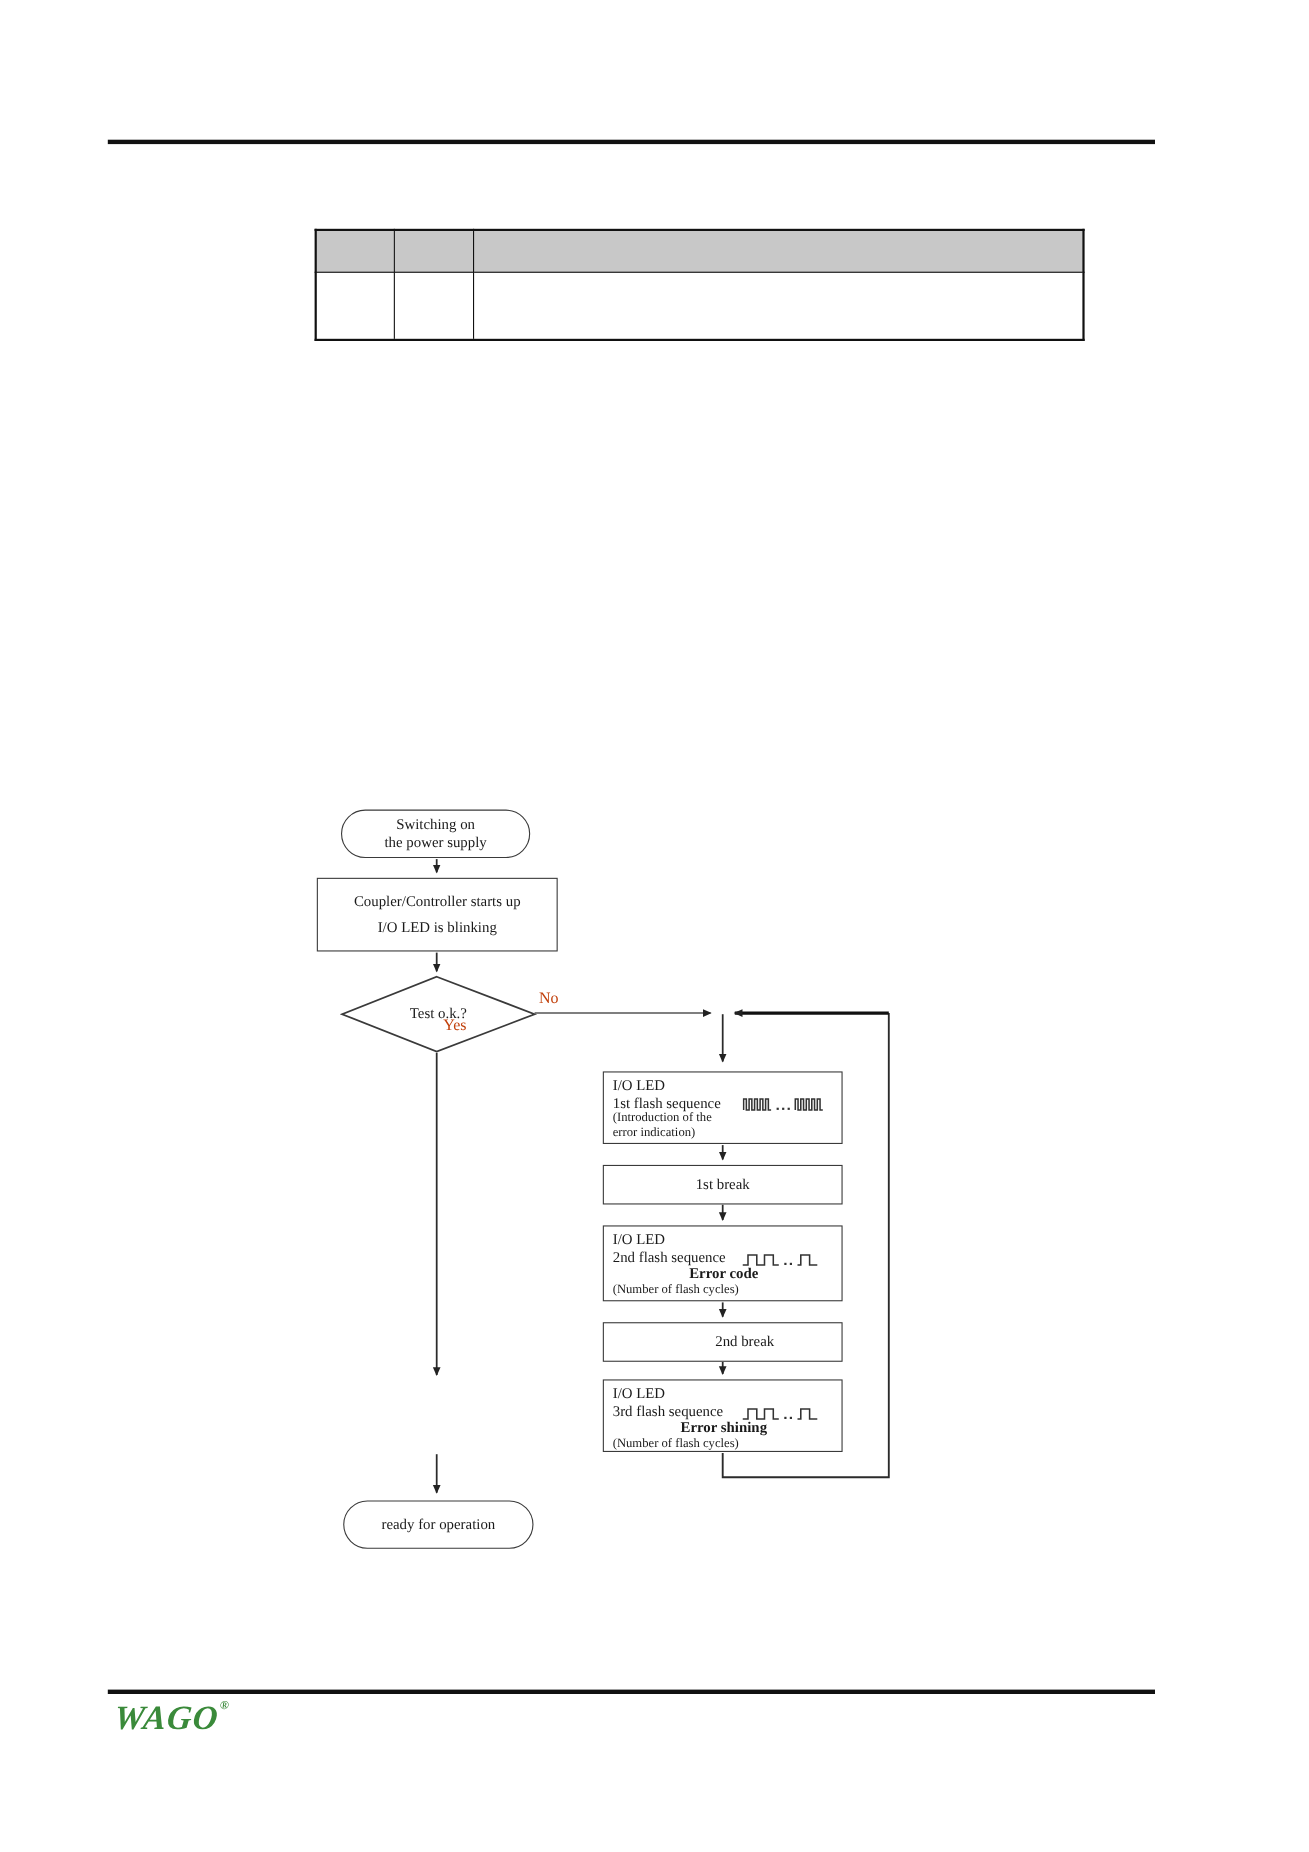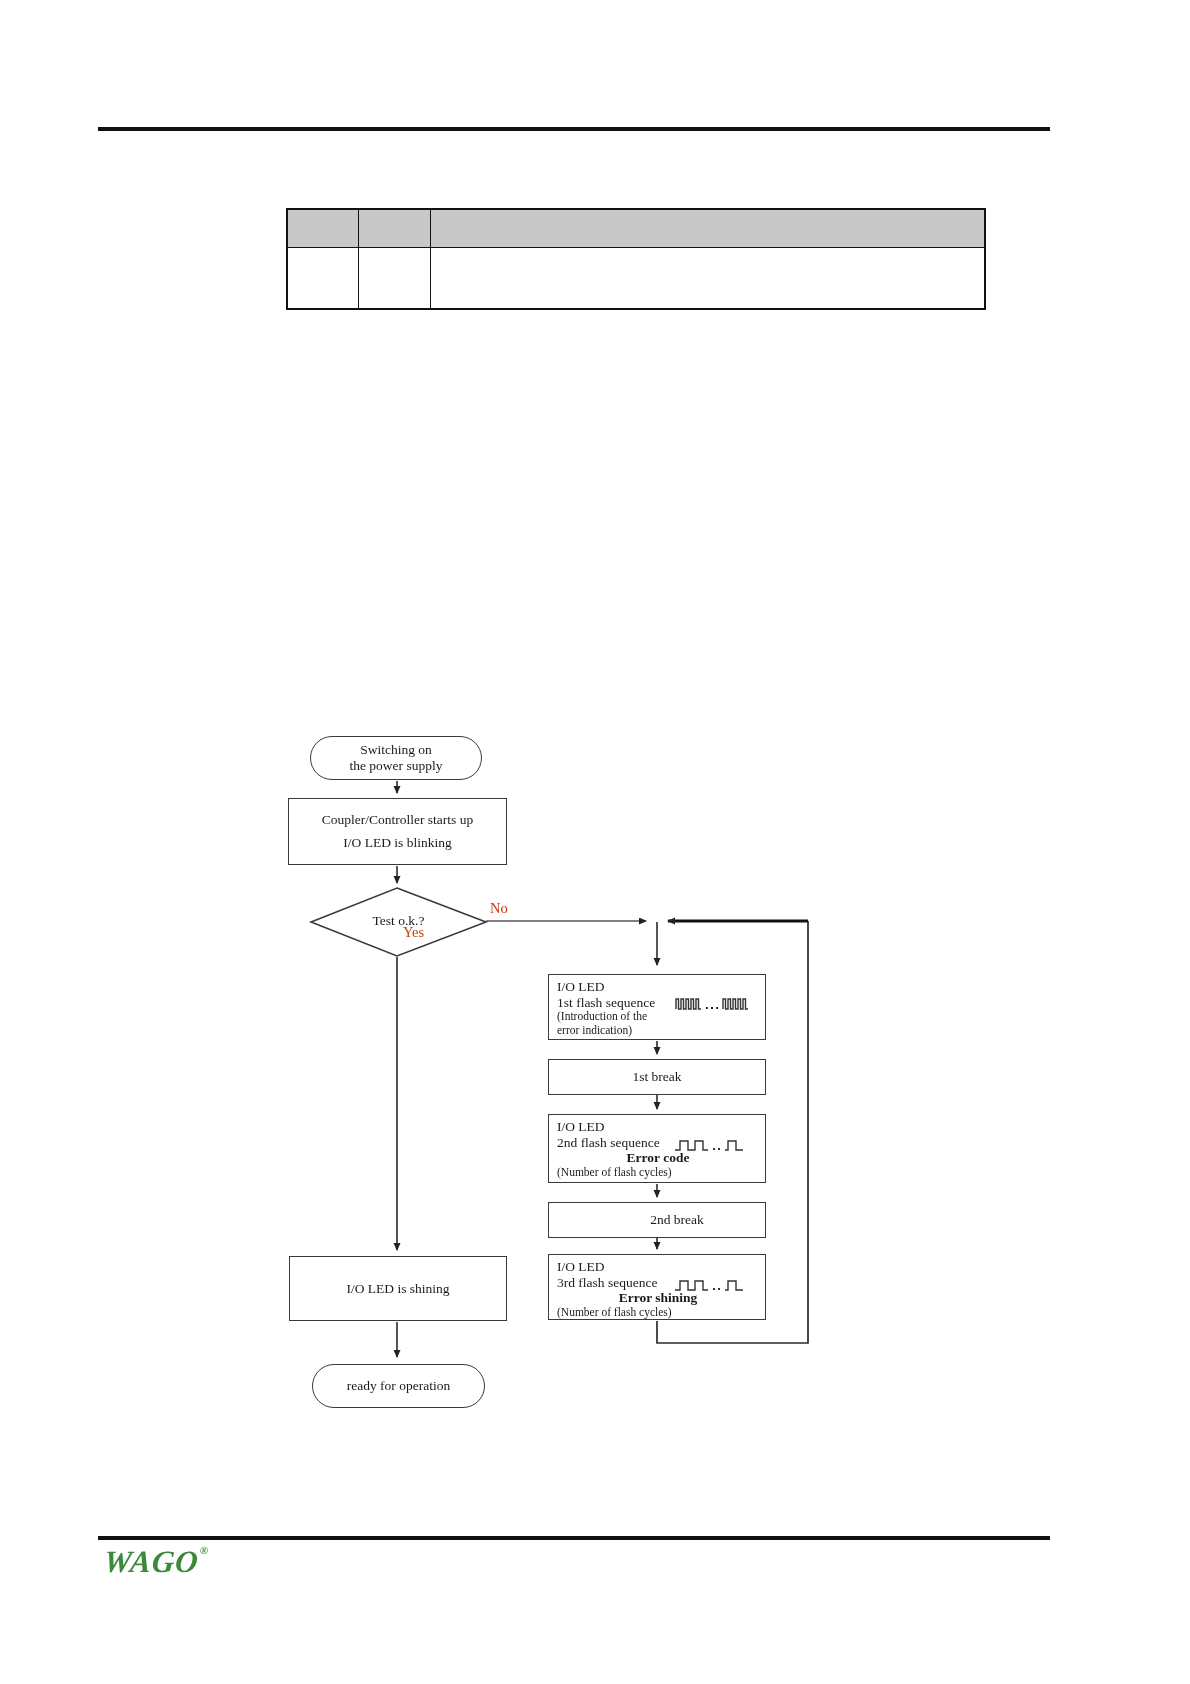--- a/index.html
+++ b/index.html
@@ -143,23 +143,20 @@
     <div class="ln b">Error shining</div>
     <div class="note">(Number of flash cycles)</div>
     <svg class="wave" style="top:22px;" width="84" height="16">
       <path d="M0,13 H5 V4 H13 V13 H20 V4 H28 V13 H33" fill="none" stroke="#333" stroke-width="1.4"></path>
       <rect x="38" y="11" width="2" height="2" fill="#333"></rect>
       <rect x="43" y="11" width="2" height="2" fill="#333"></rect>
       <path d="M50,13 H53 V4 H61 V13 H68" fill="none" stroke="#333" stroke-width="1.4"></path>
     </svg>
   </div>
 
-  <div class="node cbox" style="left:289px;top:1256px;width:218px;height:65px;justify-content:center;">
-    <div>I/O LED is shining</div>
-  </div>
 
   <div class="node oval" style="left:312px;top:1364px;width:173px;height:44px;">
     <div>ready for operation</div>
   </div>
 
   <div class="abs rule" style="left:98px;top:1536px;width:952px;height:4px;"></div>
 
   <div class="logo" style="color: rgb(58, 138, 58);">
     <span>WAGO</span><sup>®</sup>
   </div>

